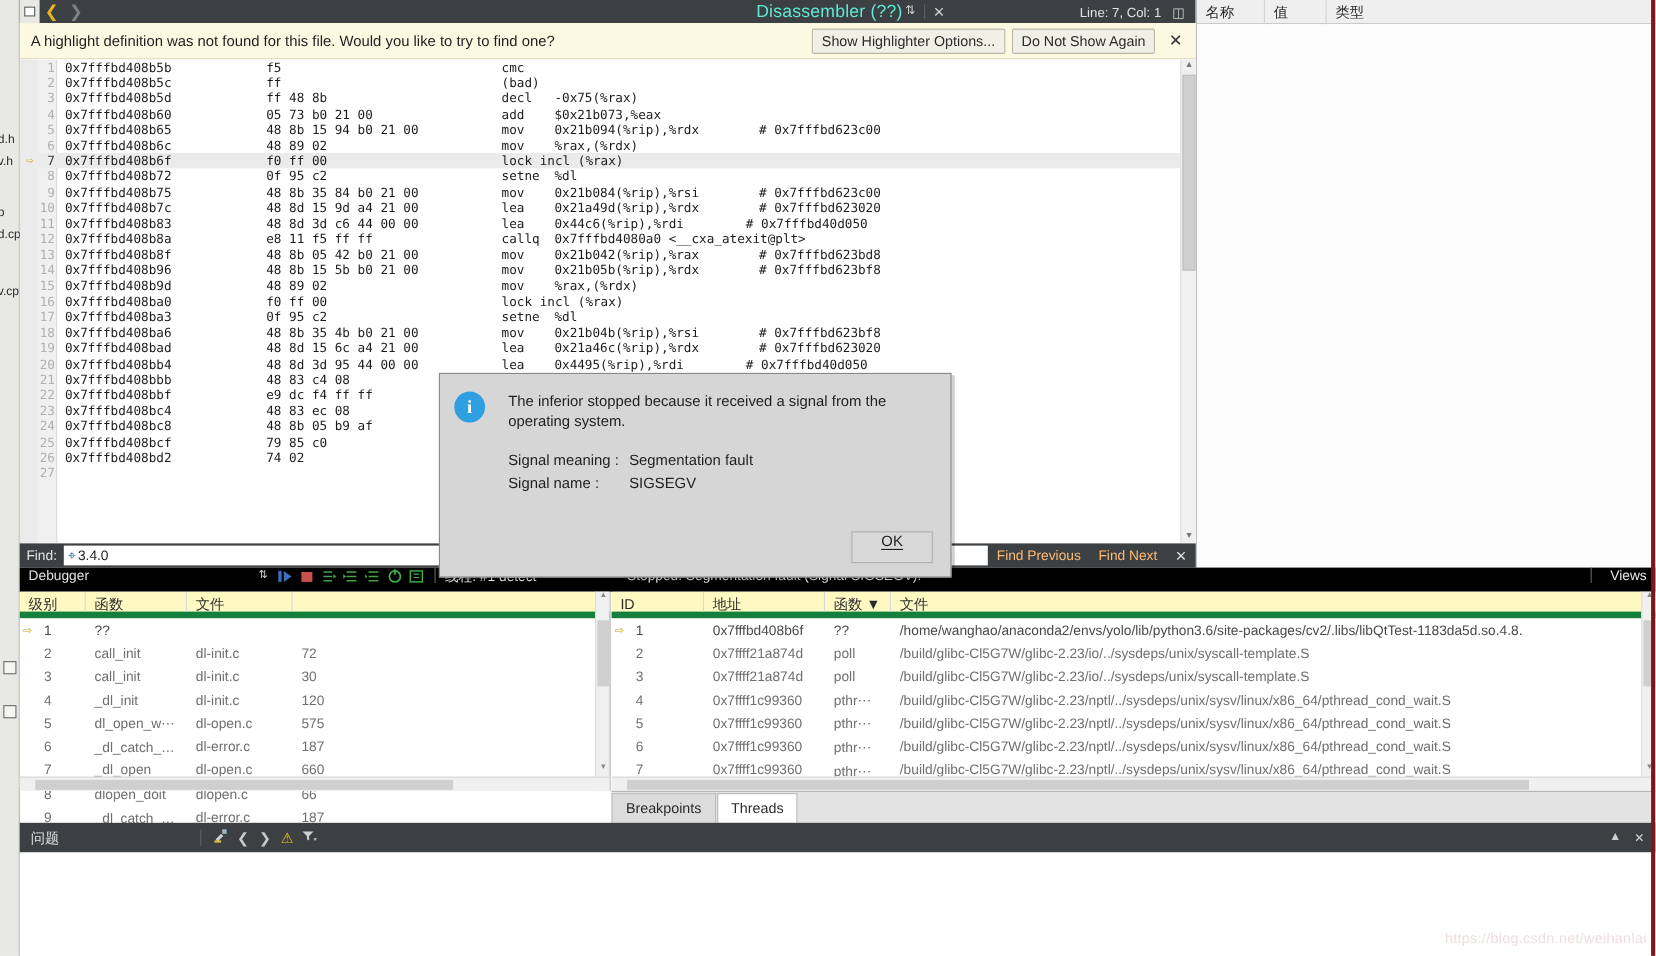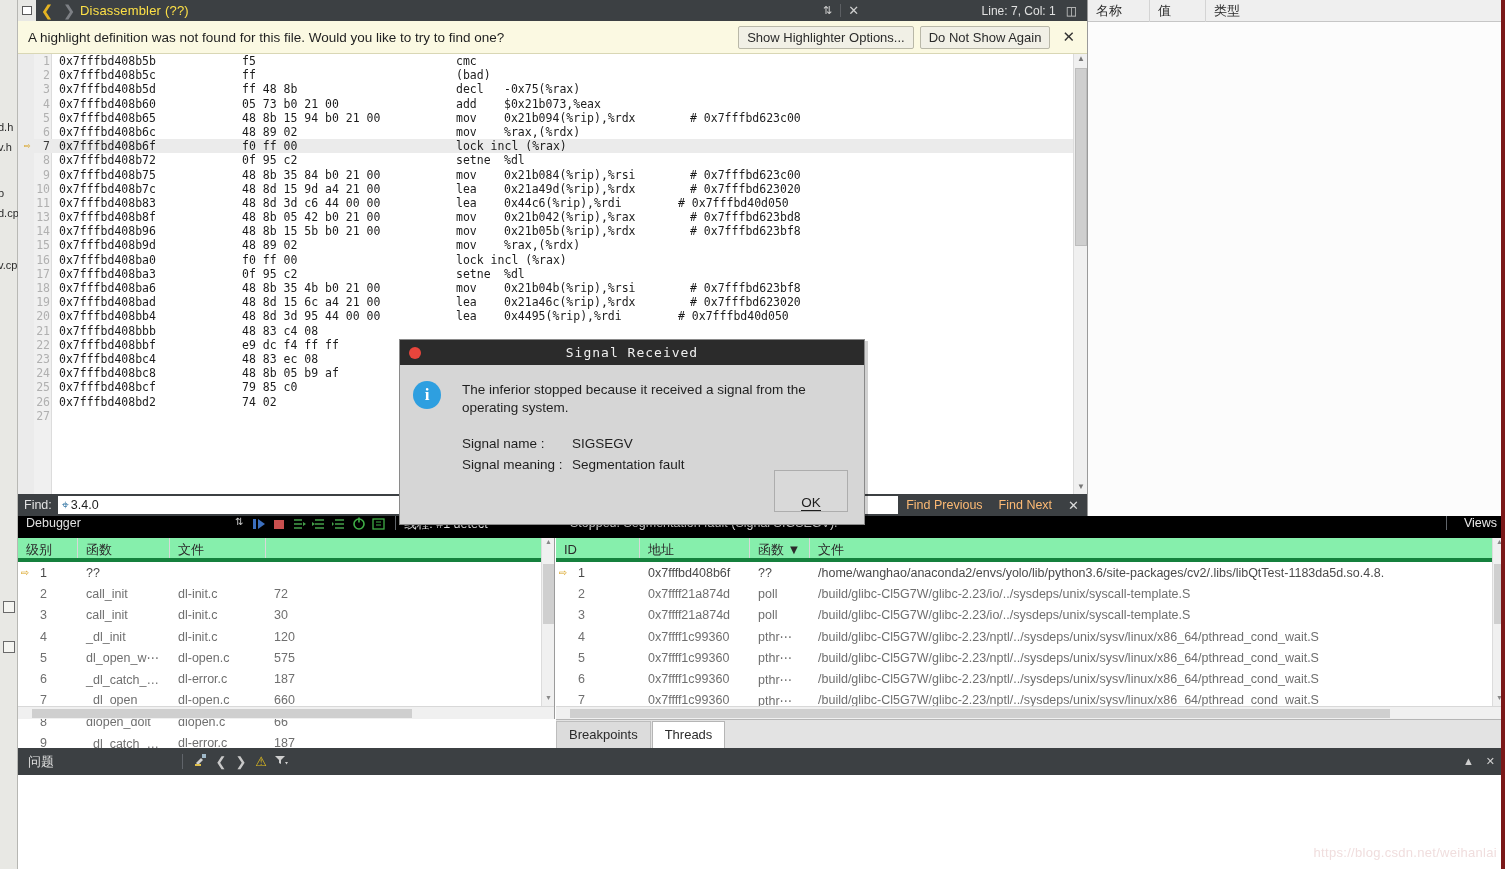--- a/index.html
+++ b/index.html
@@ -21,21 +21,21 @@
   }
   .tb-sqicon {
     position:absolute; left:0; top:0; width:18px; height:21px;
     background:#e8e8e4; display:flex; align-items:center; justify-content:center;
   }
   .tb-sqicon .sq { width:10px;height:9px;border:1px solid #5a5a5a; background:#fff; }
   .tb-nav { width: 22px; text-align:center; font-size:15px; line-height:21px; }
   .tb-nav.back { color:#e6b422; }
   .tb-nav.fwd { color:#7d8085; }
   .tb-title {
-    flex:1; text-align:left; font-size:13px; color:#fde047; letter-spacing:.2px;
+    flex:1; text-align:right; font-size:16px; color:#5eead4; letter-spacing:.2px;
   }
   .tb-right { display:flex; align-items:center; padding-right:4px;}
   .tb-spin { width:14px; text-align:center; color:#cfcfcf; font-size:11px; line-height:21px;}
   .tb-sep { width:1px; height:13px; background:#5c5f63; margin:0 5px; }
   .tb-x { width:16px; text-align:center; color:#d0d0d0; font-size:13px; }
   .tb-linecol { font-size:12px; color:#e1e1e1; margin-right:10px; }
   .tb-splitic { font-size:12px; color:#d0d0d0; margin-right:6px; }
 
   
   .varpane { position:absolute; left:1087px; top:0; width:488px; height:516px; background:#ffffff; border-left:1px solid #9a9a9a;}
@@ -97,21 +97,21 @@
   .dbgbar .ic { width:18px; height:16px; margin:0 1px; position:relative; display:inline-block;}
   .dbgbar .vsep { width:1px;height:14px;background:#60646a;margin:0 6px;}
   .dbgbar .thread { font-size:12.5px; color:#e0e0e0; padding-left:2px;}
   .dbgbar .stopmsg { position:absolute; left:552px; font-size:12.5px; color:#dddddd;}
   .dbgbar .views { position:absolute; right:8px; font-size:12.5px; color:#e8e8e8;}
   .dbgbar .viewsep { position:absolute; right:58px; width:1px; height:14px; background:#60646a;}
 
   
   .stackpane { position:absolute; left:18px; top:538px; width:537px; height:181px; background:#ffffff; border-right:1px solid #9b9b9b;}
   .threadpane { position:absolute; left:556px; top:538px; width:949px; height:181px; background:#ffffff;}
-  .thdr { display:flex; height:24px; background:#86efac; border-bottom:4px solid #15803d;}
+  .thdr { display:flex; height:24px; background:#fef9c3; border-bottom:6px solid #15803d;}
   .thdr .c { font-size:13px; color:#2b2b2b; padding:0 8px; line-height:24px; border-right:1px solid #d8d8d8; position:relative;}
   .trow { display:flex; height:21.3px; align-items:center; font-size:12.5px; color:#6f6f6f;}
   .trow.first { color:#4a4a4a;}
   .trow .c { padding:0 8px; overflow:hidden; white-space:nowrap; text-overflow:ellipsis;}
   .trow .mark { width:14px; text-align:center; color:#d8a01c; font-size:10px;}
   .hscroll { position:absolute; left:0; bottom:0; width:100%; height:13px; background:#f0f0f0; border-top:1px solid #d8d8d8;}
   .hscroll .thumb { position:absolute; left:14px; top:2px; width:820px; height:9px; background:#cfcfcf;}
   .hscroll .thumbs { position:absolute; left:14px; top:2px; width:380px; height:9px; background:#cfcfcf;}
   .vsb { position:absolute; right:0; top:0; width:13px; height:100%; background:#f0f0f0; border-left:1px solid #dcdcdc;}
   .vsb .thumb { position:absolute; left:1px; top:26px; width:11px; height:60px; background:#cfcfcf;}
@@ -140,21 +140,21 @@
   .dlgshadow { position:absolute; left:401px; top:341px; width:467px; height:186px; background:rgba(0,0,0,.18);}
   .dialog { position:absolute; left:399px; top:339px; width:466px; height:186px; background:#d6d6d6; border:1px solid #8a8a8a;}
   .dlg-title { height:25px; background:#2b2b2b; color:#f0f0f0; display:flex; align-items:center; justify-content:center; position:relative; font-family:"DejaVu Sans Mono","Liberation Mono",monospace; font-size:13px; letter-spacing:1px;}
   .dlg-title .dot { position:absolute; left:9px; top:7px; width:12px; height:12px; border-radius:50%; background:#e8453c;}
   .dlg-body { position:relative; padding:16px 16px 0 16px;}
   .dlg-ic { position:absolute; left:13px; top:16px; width:28px; height:28px; border-radius:50%; background:#2e9fe0; color:#fff; font-size:17px; font-weight:bold; text-align:center; line-height:28px; font-family:"Liberation Serif", serif;}
   .dlg-text { margin-left:46px; font-size:13.5px; color:#1f1f1f; line-height:18px; width:385px;}
   .dlg-rows { margin-left:46px; margin-top:16px; font-size:13.5px; color:#1f1f1f;}
   .dlg-rows .r { display:flex; line-height:21px;}
   .dlg-rows .k { width:110px;}
-  .dlg-ok { position:absolute; right:16px; bottom:12px; width:74px; height:42px; background:#d9d9d9; border:1px solid #adadad; font-size:13.5px; color:#1d1d1d; cursor:pointer; display:flex; align-items:flex-end; justify-content:center;}
+  .dlg-ok { position:absolute; right:16px; bottom:12px; width:74px; height:29px; background:#d9d9d9; border:1px solid #adadad; font-size:13.5px; color:#1d1d1d; cursor:pointer; display:flex; align-items:flex-start; justify-content:center;}
   .dlg-ok span { border-bottom:1px solid #1d1d1d; }
 </style>
 </head>
 <body>
 
 <div id="root">
 
   <div class="leftrail"></div>
 
   <div class="lefttabs">
@@ -209,20 +209,21 @@
         <div class="cl"><span class="ln">2</span><span class="addr">0x7fffbd408b5c</span><span class="bytes">ff</span><span class="mnem">(bad)</span><span class="ops"></span><span class="cmt"></span></div>
         <div class="cl"><span class="ln">3</span><span class="addr">0x7fffbd408b5d</span><span class="bytes">ff 48 8b</span><span class="mnem">decl</span><span class="ops">-0x75(%rax)</span><span class="cmt"></span></div>
         <div class="cl"><span class="ln">4</span><span class="addr">0x7fffbd408b60</span><span class="bytes">05 73 b0 21 00</span><span class="mnem">add</span><span class="ops">$0x21b073,%eax</span><span class="cmt"></span></div>
         <div class="cl"><span class="ln">5</span><span class="addr">0x7fffbd408b65</span><span class="bytes">48 8b 15 94 b0 21 00</span><span class="mnem">mov</span><span class="ops">0x21b094(%rip),%rdx</span><span class="cmt"># 0x7fffbd623c00</span></div>
         <div class="cl"><span class="ln">6</span><span class="addr">0x7fffbd408b6c</span><span class="bytes">48 89 02</span><span class="mnem">mov</span><span class="ops">%rax,(%rdx)</span><span class="cmt"></span></div>
         <div class="cl cur"><span class="arrow">⇨</span><span class="ln">7</span><span class="addr">0x7fffbd408b6f</span><span class="bytes">f0 ff 00</span><span class="mnem">lock incl (%rax)</span><span class="ops"></span><span class="cmt"></span></div>
         <div class="cl"><span class="ln">8</span><span class="addr">0x7fffbd408b72</span><span class="bytes">0f 95 c2</span><span class="mnem">setne</span><span class="ops">%dl</span><span class="cmt"></span></div>
         <div class="cl"><span class="ln">9</span><span class="addr">0x7fffbd408b75</span><span class="bytes">48 8b 35 84 b0 21 00</span><span class="mnem">mov</span><span class="ops">0x21b084(%rip),%rsi</span><span class="cmt"># 0x7fffbd623c00</span></div>
         <div class="cl"><span class="ln">10</span><span class="addr">0x7fffbd408b7c</span><span class="bytes">48 8d 15 9d a4 21 00</span><span class="mnem">lea</span><span class="ops">0x21a49d(%rip),%rdx</span><span class="cmt"># 0x7fffbd623020</span></div>
         <div class="cl"><span class="ln">11</span><span class="addr">0x7fffbd408b83</span><span class="bytes">48 8d 3d c6 44 00 00</span><span class="mnem">lea</span><span class="ops">0x44c6(%rip),%rdi</span><span class="cmt shift"># 0x7fffbd40d050</span></div>
+        <div class="cl"><span class="ln">12</span><span class="addr">0x7fffbd408b8a</span><span class="bytes">e8 11 f5 ff ff</span><span class="mnem">callq</span><span class="ops">0x7fffbd4080a0 &lt;__cxa_atexit@plt&gt;</span><span class="cmt"></span></div>
         <div class="cl"><span class="ln">13</span><span class="addr">0x7fffbd408b8f</span><span class="bytes">48 8b 05 42 b0 21 00</span><span class="mnem">mov</span><span class="ops">0x21b042(%rip),%rax</span><span class="cmt"># 0x7fffbd623bd8</span></div>
         <div class="cl"><span class="ln">14</span><span class="addr">0x7fffbd408b96</span><span class="bytes">48 8b 15 5b b0 21 00</span><span class="mnem">mov</span><span class="ops">0x21b05b(%rip),%rdx</span><span class="cmt"># 0x7fffbd623bf8</span></div>
         <div class="cl"><span class="ln">15</span><span class="addr">0x7fffbd408b9d</span><span class="bytes">48 89 02</span><span class="mnem">mov</span><span class="ops">%rax,(%rdx)</span><span class="cmt"></span></div>
         <div class="cl"><span class="ln">16</span><span class="addr">0x7fffbd408ba0</span><span class="bytes">f0 ff 00</span><span class="mnem">lock incl (%rax)</span><span class="ops"></span><span class="cmt"></span></div>
         <div class="cl"><span class="ln">17</span><span class="addr">0x7fffbd408ba3</span><span class="bytes">0f 95 c2</span><span class="mnem">setne</span><span class="ops">%dl</span><span class="cmt"></span></div>
         <div class="cl"><span class="ln">18</span><span class="addr">0x7fffbd408ba6</span><span class="bytes">48 8b 35 4b b0 21 00</span><span class="mnem">mov</span><span class="ops">0x21b04b(%rip),%rsi</span><span class="cmt"># 0x7fffbd623bf8</span></div>
         <div class="cl"><span class="ln">19</span><span class="addr">0x7fffbd408bad</span><span class="bytes">48 8d 15 6c a4 21 00</span><span class="mnem">lea</span><span class="ops">0x21a46c(%rip),%rdx</span><span class="cmt"># 0x7fffbd623020</span></div>
         <div class="cl"><span class="ln">20</span><span class="addr">0x7fffbd408bb4</span><span class="bytes">48 8d 3d 95 44 00 00</span><span class="mnem">lea</span><span class="ops">0x4495(%rip),%rdi</span><span class="cmt shift"># 0x7fffbd40d050</span></div>
         <div class="cl"><span class="ln">21</span><span class="addr">0x7fffbd408bbb</span><span class="bytes">48 83 c4 08</span><span class="mnem"></span><span class="ops"></span><span class="cmt"></span></div>
         <div class="cl"><span class="ln">22</span><span class="addr">0x7fffbd408bbf</span><span class="bytes">e9 dc f4 ff ff</span><span class="mnem"></span><span class="ops"></span><span class="cmt"></span></div>
@@ -481,36 +482,32 @@
       <span>✕</span>
     </div>
   </div>
 
   <div class="bottomarea"></div>
   <div class="rightrail"></div>
   <div class="watermark">https://blog.csdn.net/weihanlai</div>
 
   <div class="dlgshadow"></div>
   <div class="dialog">
-    <div class="dlg-title">
-      <div class="dot"></div>
-      <span>Signal Received</span>
-    </div>
     <div class="dlg-body">
       <div class="dlg-ic">i</div>
       <div class="dlg-text">The inferior stopped because it received a signal from the operating system.</div>
       <div class="dlg-rows">
         <div class="r">
+          <div class="k">Signal meaning :</div>
+          <div>Segmentation fault</div>
+        </div>
+        <div class="r">
           <div class="k">Signal name :</div>
           <div>SIGSEGV</div>
         </div>
-        <div class="r">
-          <div class="k">Signal meaning :</div>
-          <div>Segmentation fault</div>
-        </div>
       </div>
     </div>
     <div class="dlg-ok">
       <span>OK</span>
     </div>
   </div>
 
 </div>
 
 </body></html>

